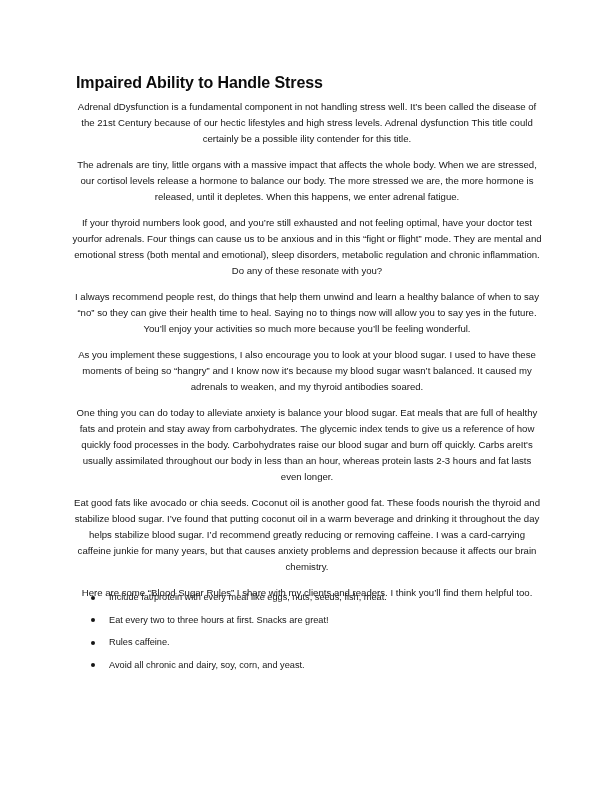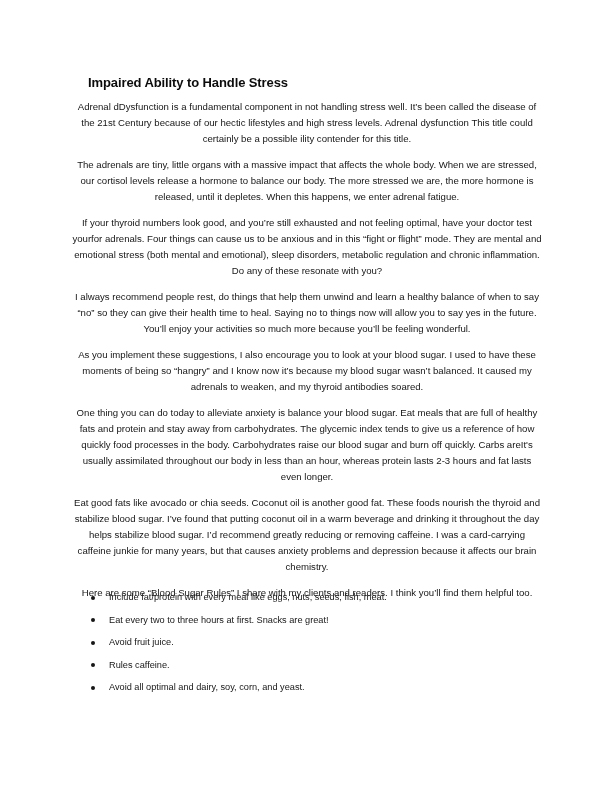--- a/index.html
+++ b/index.html
@@ -17,23 +17,23 @@
     }
     .page {
       position: absolute;
       left: 72px;
       top: 73px;
       width: 470px;
     }
     .title {
       font-family: "Liberation Sans", sans-serif;
       font-weight: bold;
-      font-size: 13px;
+      font-size: 16px;
       line-height: 20px;
-      margin: 0 0 6px 16px;
+      margin: 0 0 6px 4px;
       color: #0c0c0c;
       letter-spacing: -0.1px;
     }
     .para {
       font-size: 9.6px;
       line-height: 16px;
       margin: 0 0 10px 0;
       color: #161616;
       letter-spacing: 0px;
       text-align: center;
@@ -88,24 +88,20 @@
     <li class="bullet-item">
       <span class="bullet-dot"></span>
       <span>Include fat/protein with every meal like eggs, nuts, seeds, fish, meat.</span>
     </li>
     <li class="bullet-item">
       <span class="bullet-dot"></span>
       <span>Eat every two to three hours at first. Snacks are great!</span>
     </li>
     <li class="bullet-item">
       <span class="bullet-dot"></span>
-      <span>Avoid fruit juice.</span>
-    </li>
-    <li class="bullet-item">
-      <span class="bullet-dot"></span>
       <span>Rules caffeine.</span>
     </li>
     <li class="bullet-item">
       <span class="bullet-dot"></span>
-      <span>Avoid all optimal and dairy, soy, corn, and yeast.</span>
+      <span>Avoid all chronic and dairy, soy, corn, and yeast.</span>
     </li>
   </ul>
 </div>
 
 </body></html>

